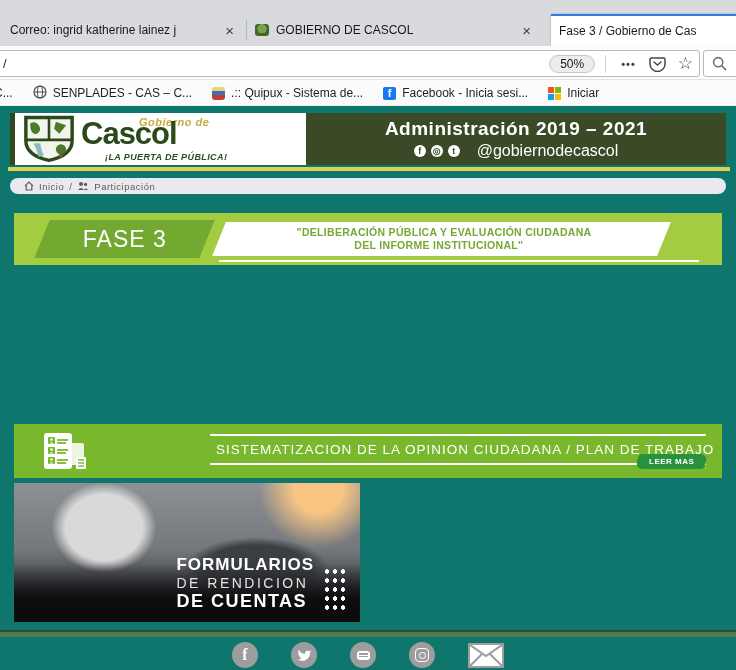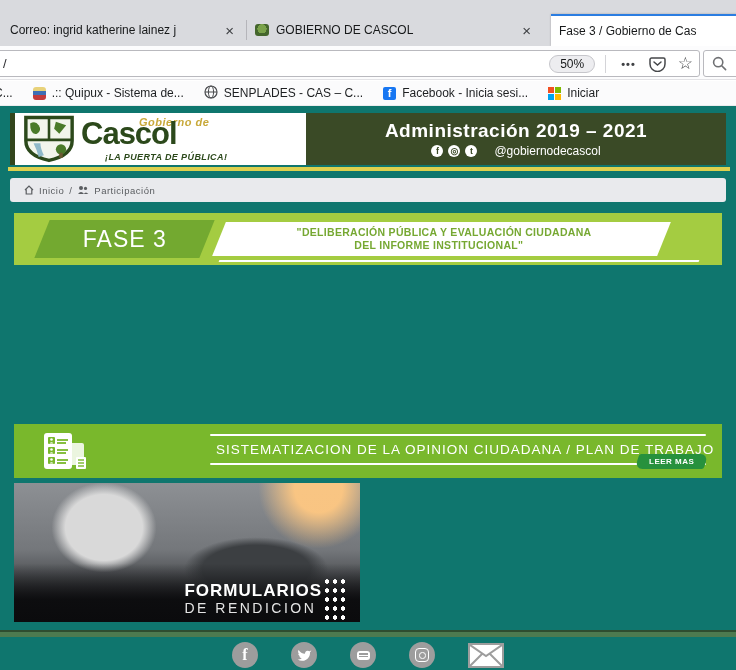--- a/index.html
+++ b/index.html
@@ -65,26 +65,26 @@
   .brand-main{position:absolute;top:3px;left:0;font-size:31px;font-weight:800;color:#2c491b;
     letter-spacing:-1px;line-height:1}
   .brand-slogan{position:absolute;bottom:1px;left:24px;font-size:9px;font-weight:700;
     font-style:italic;color:#2c491b;letter-spacing:.4px}
   .admin-zone{width:420px;background:#3a4a26;color:#fff;display:flex;flex-direction:column;
     align-items:center;justify-content:center}
   .admin-title{font-size:19px;font-weight:800;letter-spacing:.5px}
   .admin-sub{display:flex;align-items:center;gap:5px;margin-top:2px}
   .admin-circle{width:12px;height:12px;border-radius:50%;background:#fff;color:#3a4a26;
     font-size:9px;font-weight:800;display:flex;align-items:center;justify-content:center;line-height:1}
-  .admin-handle{font-size:12px;color:#fff;margin-left:12px}
+  .admin-handle{font-size:16px;color:#fff;margin-left:12px}
 
   .gold-line{position:absolute;top:61px;left:8px;width:722px;height:4px;background:#ddd04e}
 
-  .breadcrumb{position:absolute;top:72px;left:10px;width:716px;height:24px;background:#e9eaed;
-    border-radius:3px;display:flex;align-items:center;padding-left:14px;gap:5px;
+  .breadcrumb{position:absolute;top:72px;left:10px;width:716px;height:16px;background:#e9eaed;
+    border-radius:10px;display:flex;align-items:center;padding-left:14px;gap:5px;
     font-size:9.5px;color:#5a5d60;letter-spacing:.5px}
 
   .fase-banner{position:absolute;top:107px;left:14px;width:708px;height:52px;background:#a4cc41;
     overflow:hidden}
   .fase-label{position:absolute;top:7px;left:28px;width:165px;height:38px;background:#73a930;
     transform:skewX(-22deg);display:flex;align-items:center;justify-content:center}
   .fase-label span{transform:skewX(22deg);color:#fff;font-size:23px;letter-spacing:1px}
   .fase-text{position:absolute;top:9px;left:205px;width:445px;height:34px;background:#fff;
     transform:skewX(-22deg);display:flex;flex-direction:column;align-items:center;
     justify-content:center}
@@ -123,21 +123,21 @@
     transform:skewX(-18deg)}
   .sys-btn span{display:inline-block;transform:skewX(18deg)}
 
   .form-image{position:absolute;top:377px;left:14px;width:346px;height:139px;overflow:hidden;
     background:
       linear-gradient(0deg,rgba(10,10,12,.92) 0 16%,transparent 42%),
       radial-gradient(circle 60px at 88% 4%,rgba(255,200,130,.95) 0 40%,transparent 100%),
       radial-gradient(ellipse 70px 60px at 26% 32%,#d9d9d9 0 55%,transparent 75%),
       radial-gradient(ellipse 90px 40px at 70% 62%,#3c3f42 0 60%,transparent 80%),
       linear-gradient(180deg,#8d9094 0%,#74777b 48%,#3a3c3f 78%,#141517 100%)}
-  .form-text{position:absolute;right:14px;bottom:0;display:flex;align-items:center;gap:0}
+  .form-text{position:absolute;right:14px;bottom:10px;display:flex;align-items:flex-end;gap:8px}
   .form-lines{text-align:left}
   .form-l1{font-size:17px;font-weight:800;color:#fff;letter-spacing:1px;line-height:1.15}
   .form-l2{font-size:14px;font-weight:400;color:#e4e4e4;letter-spacing:2.5px;line-height:1.2}
   .form-l3{font-size:18px;font-weight:800;color:#fff;letter-spacing:1.5px;line-height:1.15}
   .form-dots{width:24px;height:46px;
     background:radial-gradient(circle 2px,#fff 0 2px,transparent 2.5px);
     background-size:8px 9px;background-position:1px 1px}
 
   .footer-bar{position:absolute;top:524px;left:0;width:736px;height:7px;
     background:linear-gradient(180deg,#2e4d30 0 30%,#4d7a50 30% 100%)}
@@ -199,32 +199,32 @@
           <line x1="9.7" y1="9.7" x2="13.6" y2="13.6" stroke="#6f7073" stroke-width="1.6" stroke-linecap="round"></line>
         </svg>
     </div>
   </div>
 
   <div class="bookmarksbar">
     <span class="bm bm-first">
       <span>C...</span>
     </span>
     <span class="bm">
-      <span class="bm-ic quipux-ic"></span>
-      <span>.:: Quipux - Sistema de...</span>
-    </span>
-    <span class="bm">
       <span class="bm-ic">
         <svg width="14" height="14" viewBox="0 0 14 14">
             <circle cx="7" cy="7" r="6" fill="none" stroke="#4a4c4f" stroke-width="1.2"></circle>
             <ellipse cx="7" cy="7" rx="2.6" ry="6" fill="none" stroke="#4a4c4f" stroke-width="1"></ellipse>
             <line x1="1" y1="7" x2="13" y2="7" stroke="#4a4c4f" stroke-width="1"></line>
           </svg>
       </span>
       <span>SENPLADES - CAS – C...</span>
+    </span>
+    <span class="bm">
+      <span class="bm-ic quipux-ic"></span>
+      <span>.:: Quipux - Sistema de...</span>
     </span>
     <span class="bm">
       <span class="bm-ic fb-ic">f</span>
       <span>Facebook - Inicia sesi...</span>
     </span>
     <span class="bm">
       <span class="bm-ic ms-ic">
           <i></i>
           <i></i>
           <i></i>
@@ -331,20 +331,21 @@
       <div class="sys-btn">
         <span>LEER MAS</span>
       </div>
     </div>
 
     <div class="form-image">
       <div class="form-text">
         <div class="form-lines">
           <div class="form-l1">FORMULARIOS</div>
           <div class="form-l2">DE RENDICION</div>
+          <div class="form-l3">DE CUENTAS</div>
         </div>
         <div class="form-dots"></div>
       </div>
     </div>
 
     <div class="footer-bar"></div>
     <div class="social-row">
       <span class="soc soc-f">f</span>
       <span class="soc">
         <svg width="15" height="13" viewBox="0 0 15 13">

